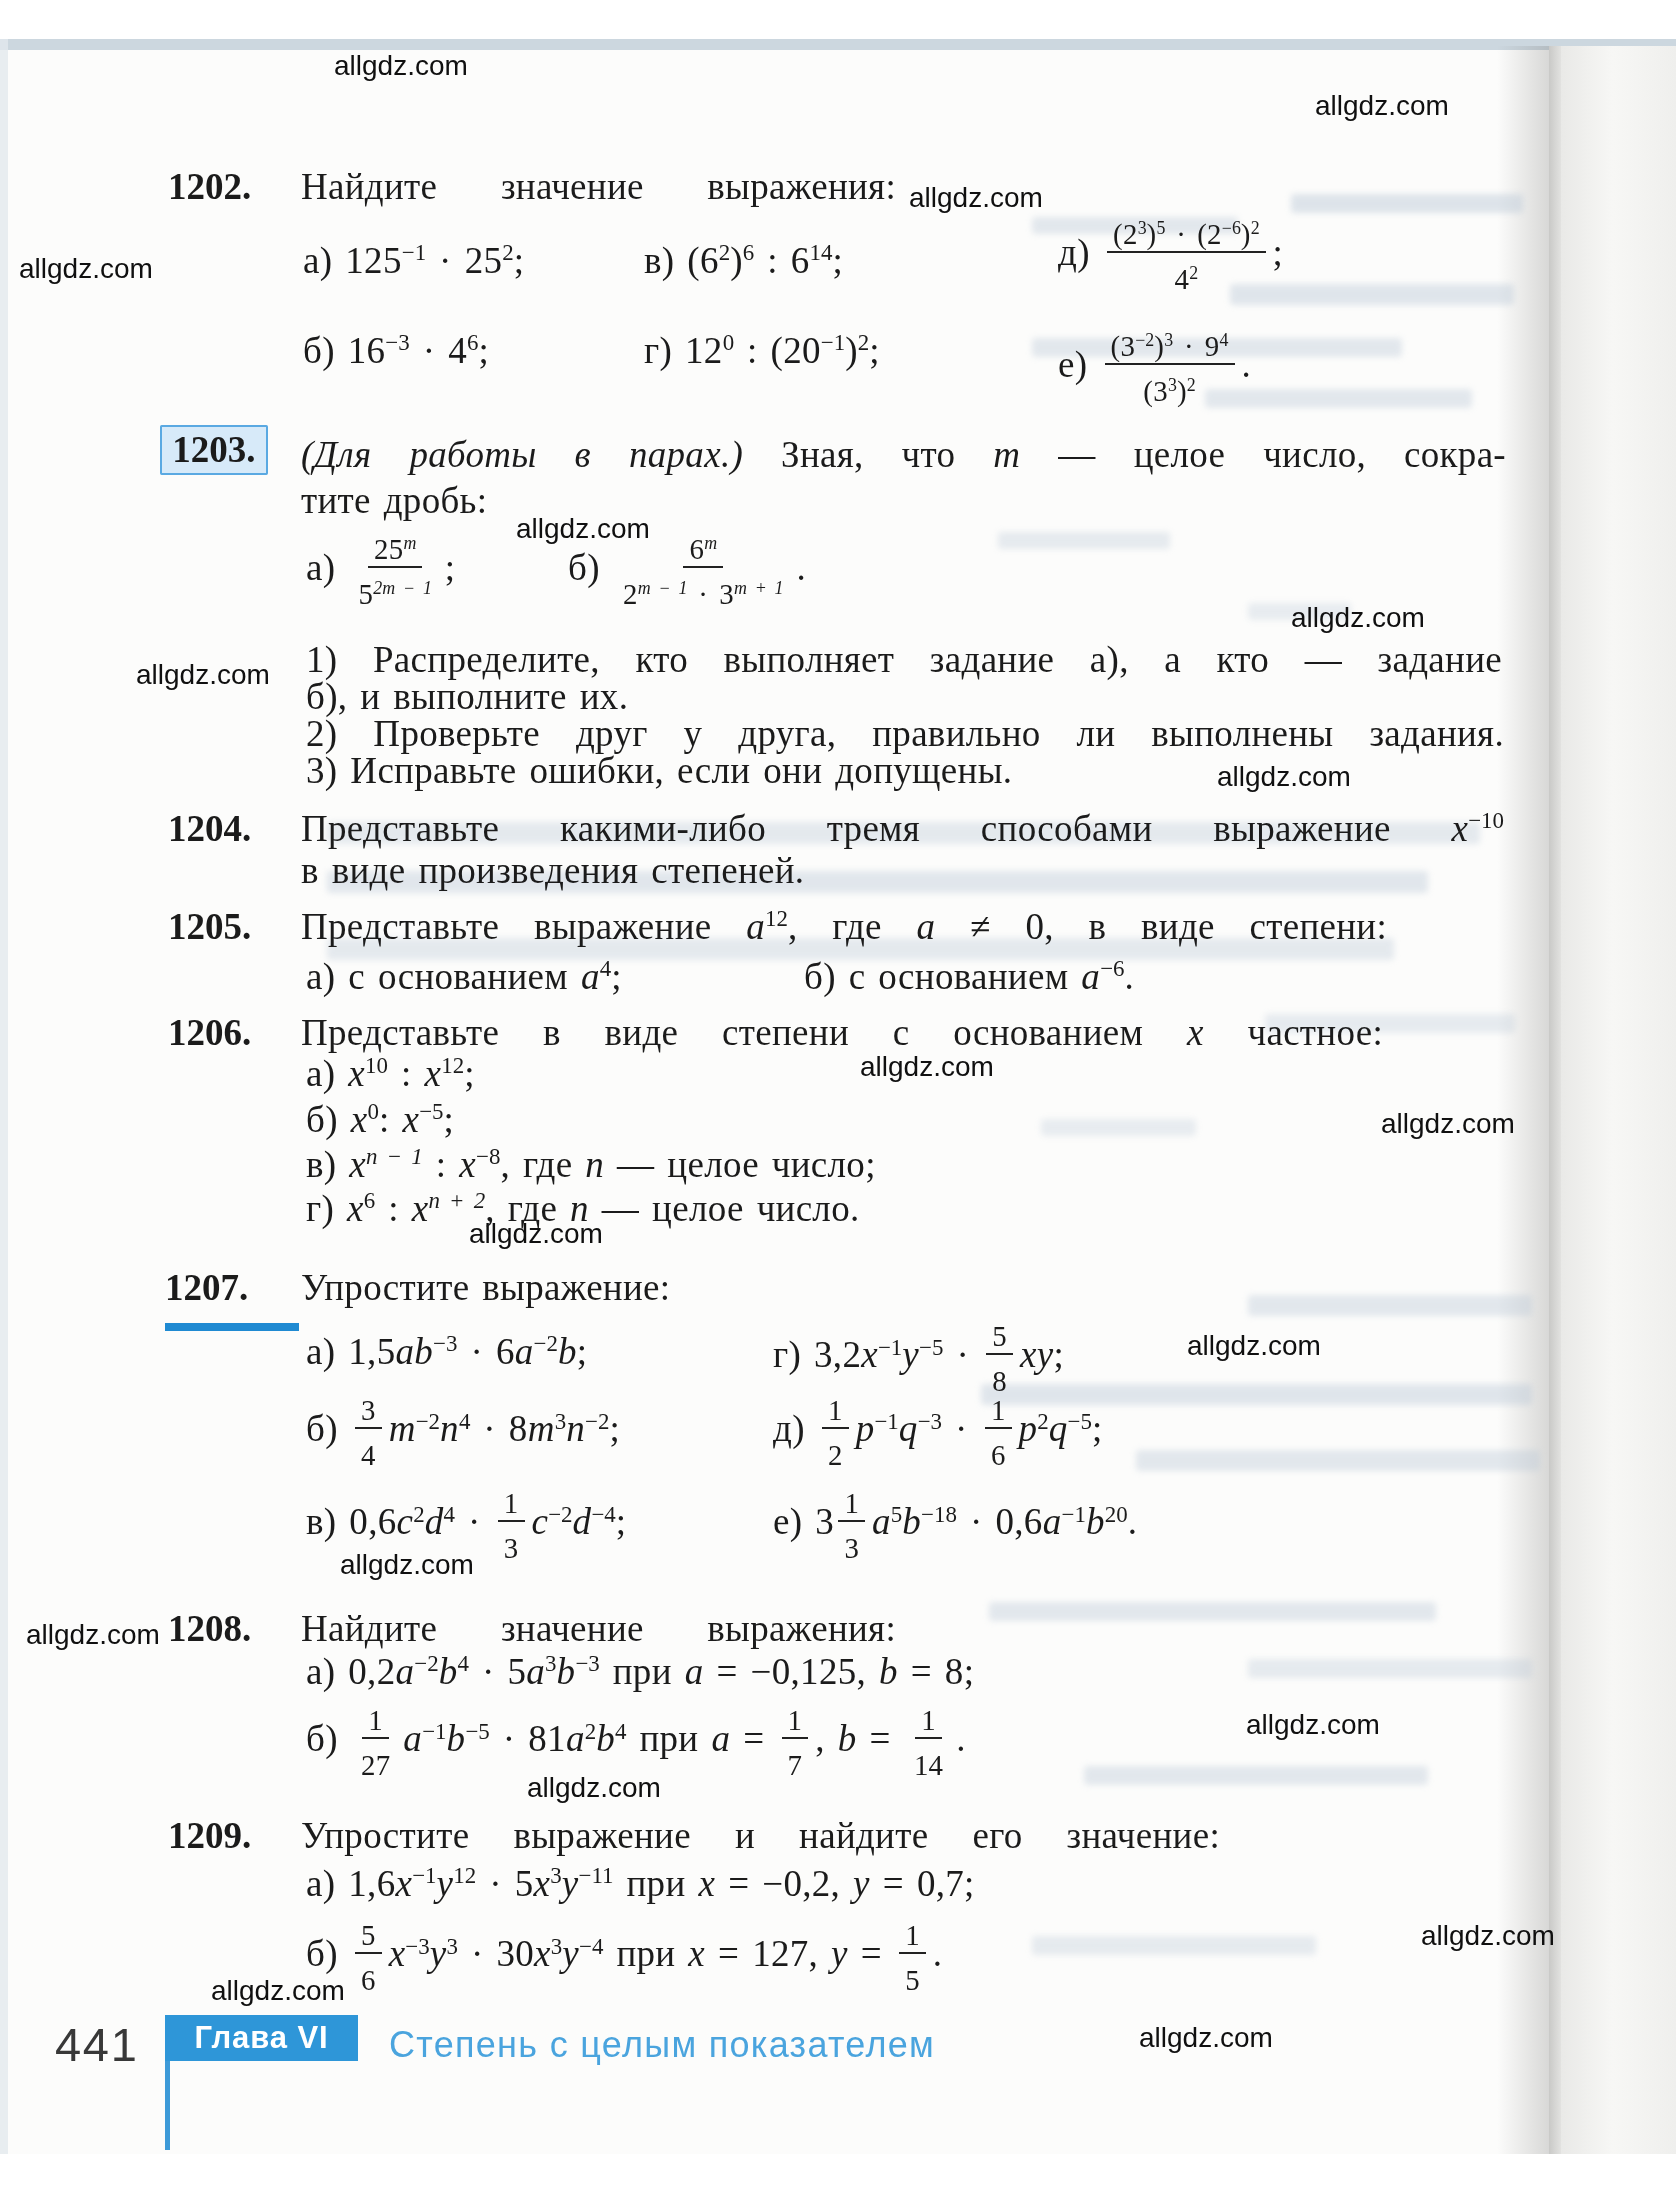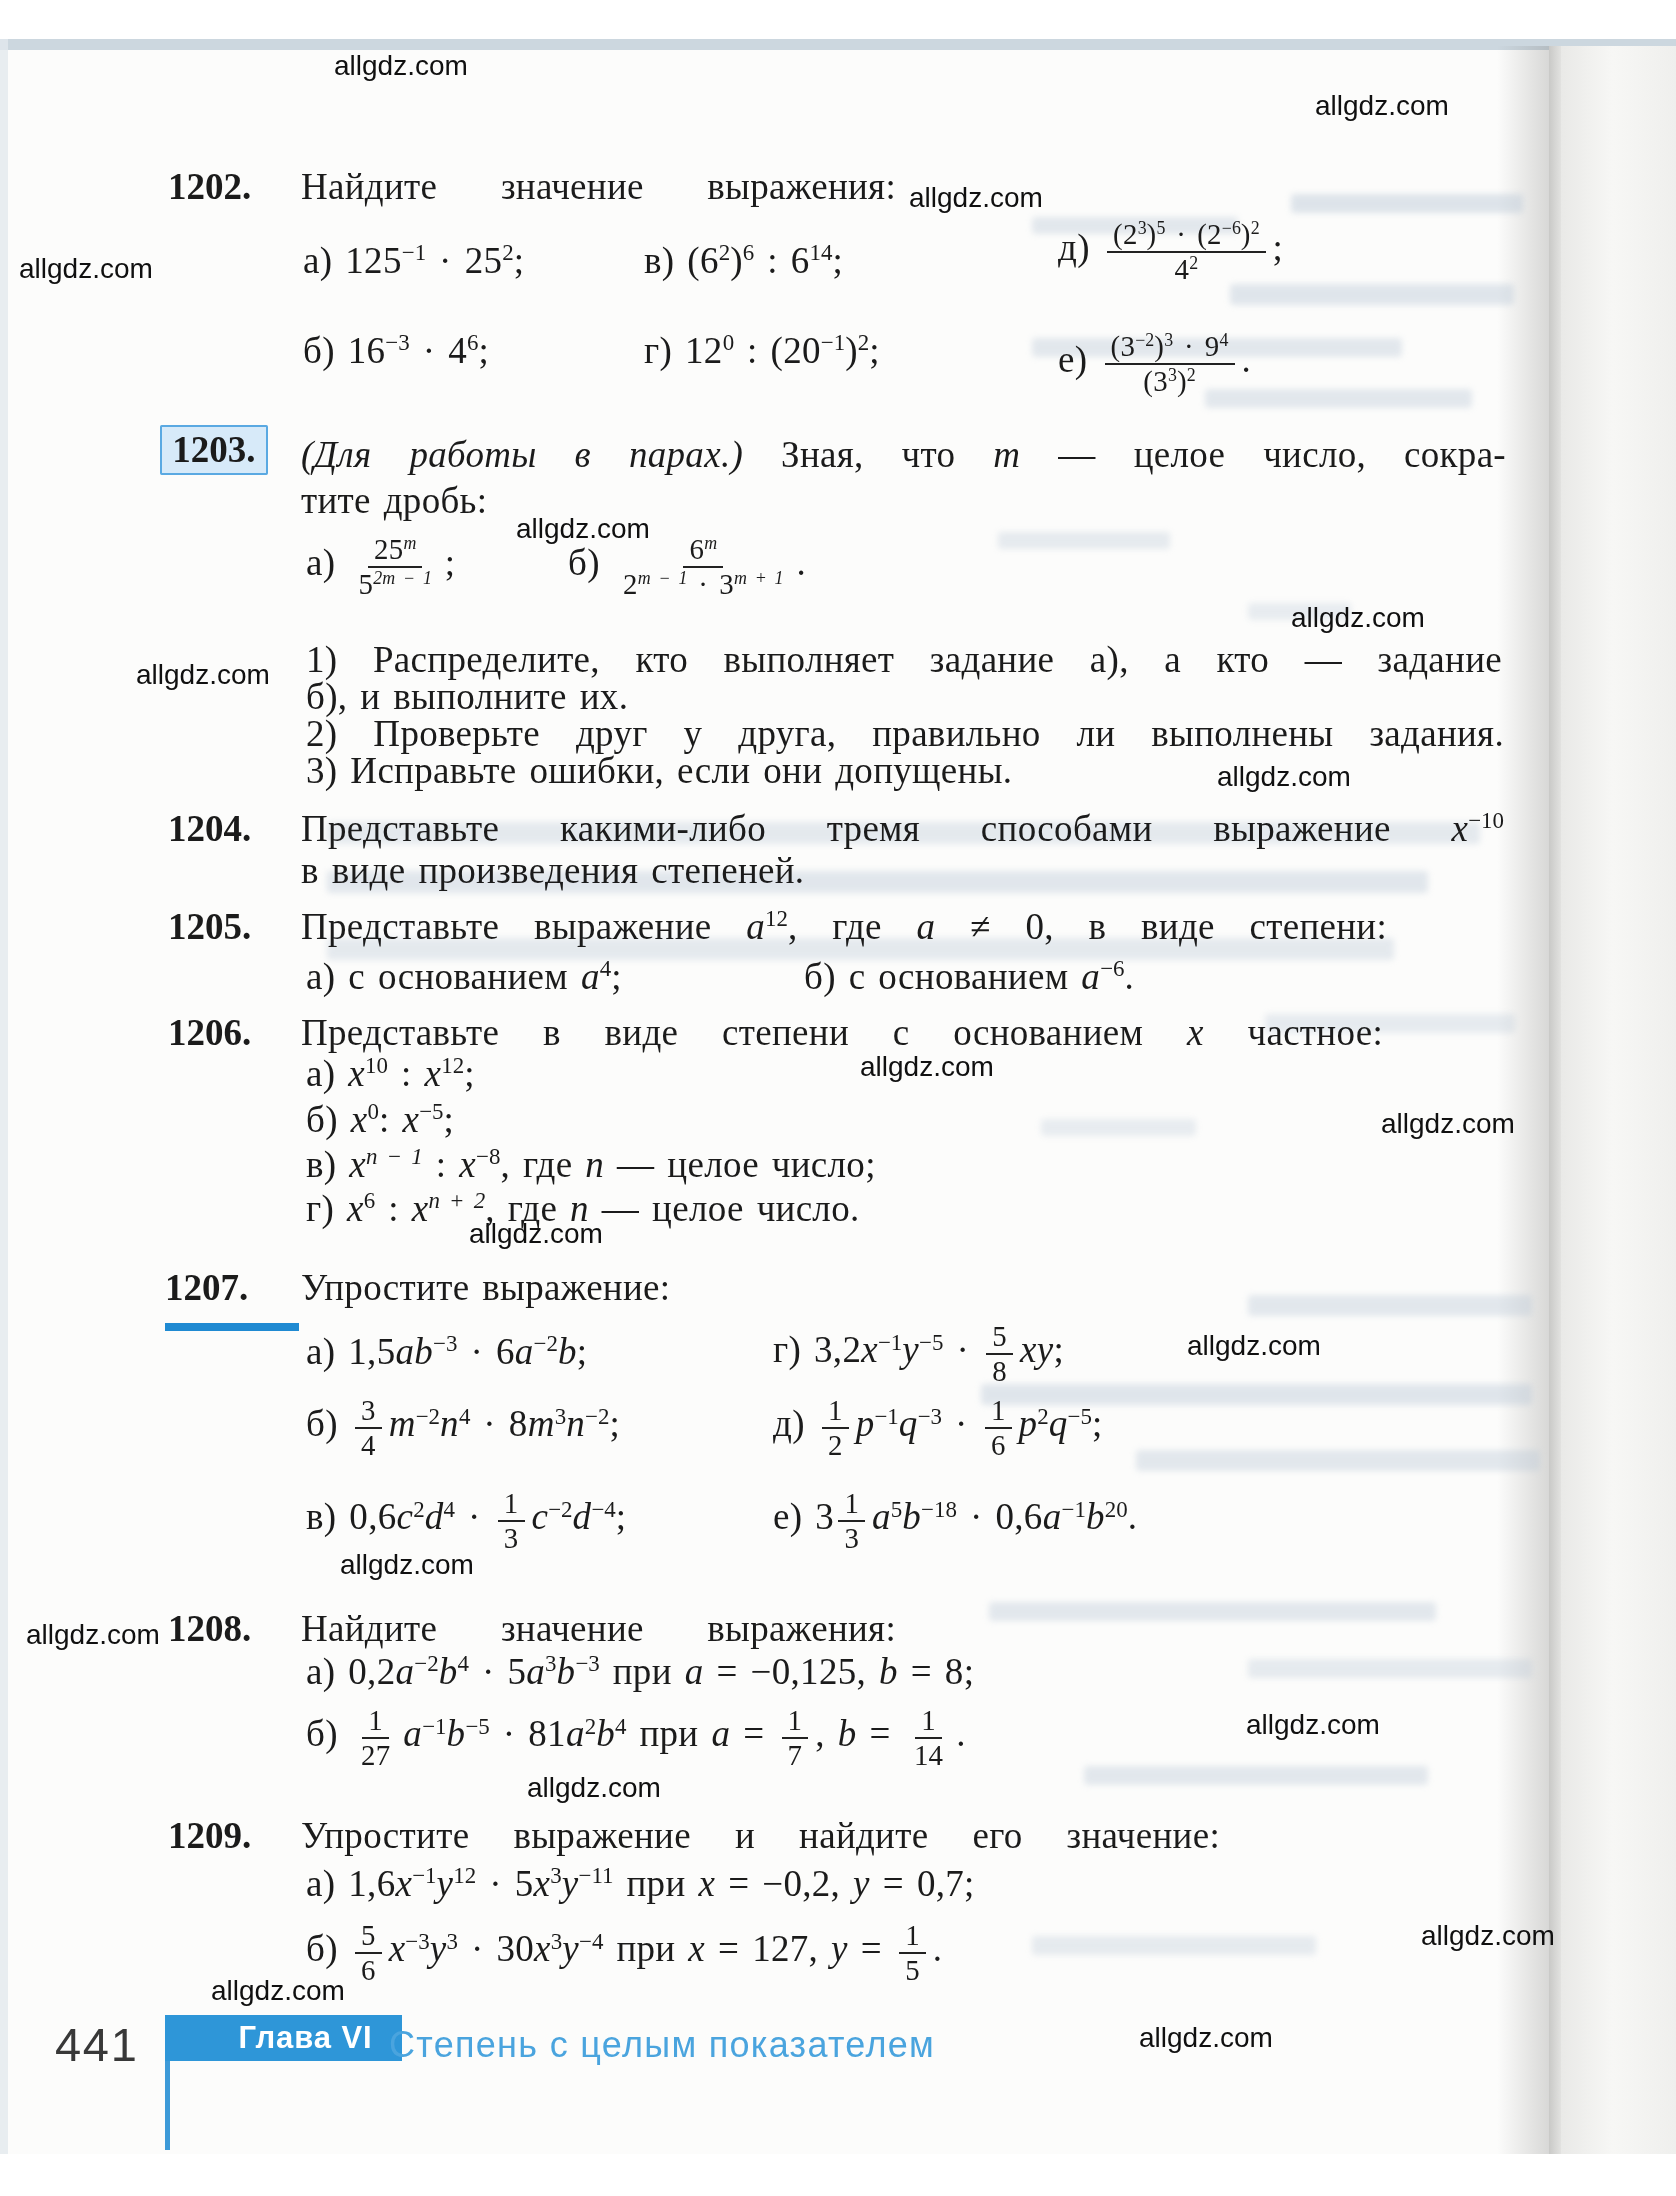--- a/index.html
+++ b/index.html
@@ -19,29 +19,29 @@
   .bleed{position:absolute;background:#b9c7d6;filter:blur(3.4px);border-radius:3.4px;}
   .wm{position:absolute;font-family:"Liberation Sans",sans-serif;font-size:28px;color:#101010;white-space:nowrap;}
   .num{position:absolute;font-weight:bold;font-size:37px;white-space:nowrap;}
   .line{position:absolute;font-size:37px;white-space:nowrap;letter-spacing:0.3px;word-spacing:3.4px;}
   .jus{white-space:normal;text-align:justify;text-align-last:justify;}
   .it{font-style:italic;}
   .sup{font-size:.62em;vertical-align:.55em;letter-spacing:0;}
   .frac{display:inline-flex;flex-direction:column;align-items:center;vertical-align:middle;
         font-size:.78em;line-height:1.12;margin:0 6.9px 0 4.3px;text-align:center;}
   .frac .fnum{display:block;border-bottom:2.6px solid #222;padding:0 6px 0.9px 6px;}
-  .frac .fden{display:block;padding:0 6px 0 6px;}
+  .frac .fden{display:block;padding:10px 6px 0 6px;}
   .numbox{position:absolute;left:160px;top:425px;border:2.6px solid #5aa9e2;background:#d7eaf9;
           padding:0.9px 10.3px 2.6px 10.3px;font-weight:bold;font-size:37px;border-radius:1.7px;}
   .underline1207{position:absolute;left:165px;top:1323px;width:134px;height:7.7px;background:#1f8ad2;}
   .pagenum{position:absolute;left:55px;top:2017px;font-family:"Liberation Sans",sans-serif;
            font-size:47px;color:#383838;letter-spacing:1.7px;}
   .badge{position:absolute;left:165px;top:2015px;width:193px;height:46px;background:#2e96d8;
          font-family:"Liberation Sans",sans-serif;font-weight:bold;font-size:31px;color:#ffffff;
-         display:flex;align-items:center;justify-content:center;letter-spacing:0.9px;padding-left:44px;}
+         display:flex;align-items:center;justify-content:center;letter-spacing:0.9px;}
   .vline{position:absolute;left:165px;top:2061px;width:5.2px;height:89px;background:#3d9ad8;}
   .chapter{position:absolute;left:389px;top:2024px;font-family:"Liberation Sans",sans-serif;
            font-size:36px;color:#4aa4de;letter-spacing:1.3px;white-space:nowrap;}
   .purple{position:absolute;left:0;top:2158px;width:100%;text-align:center;white-space:pre;
           font-family:"Liberation Sans",sans-serif;font-size:28px;color:#7b2b8e;}
 </style>
 </head>
 <body>
 
 <div class="stage">

